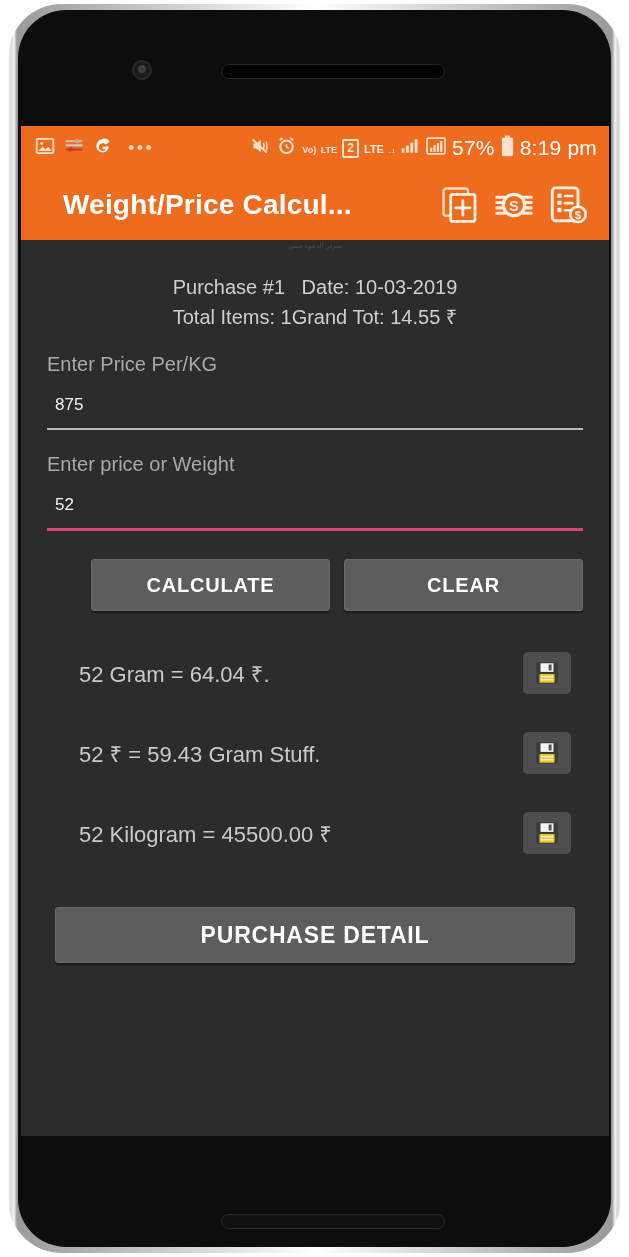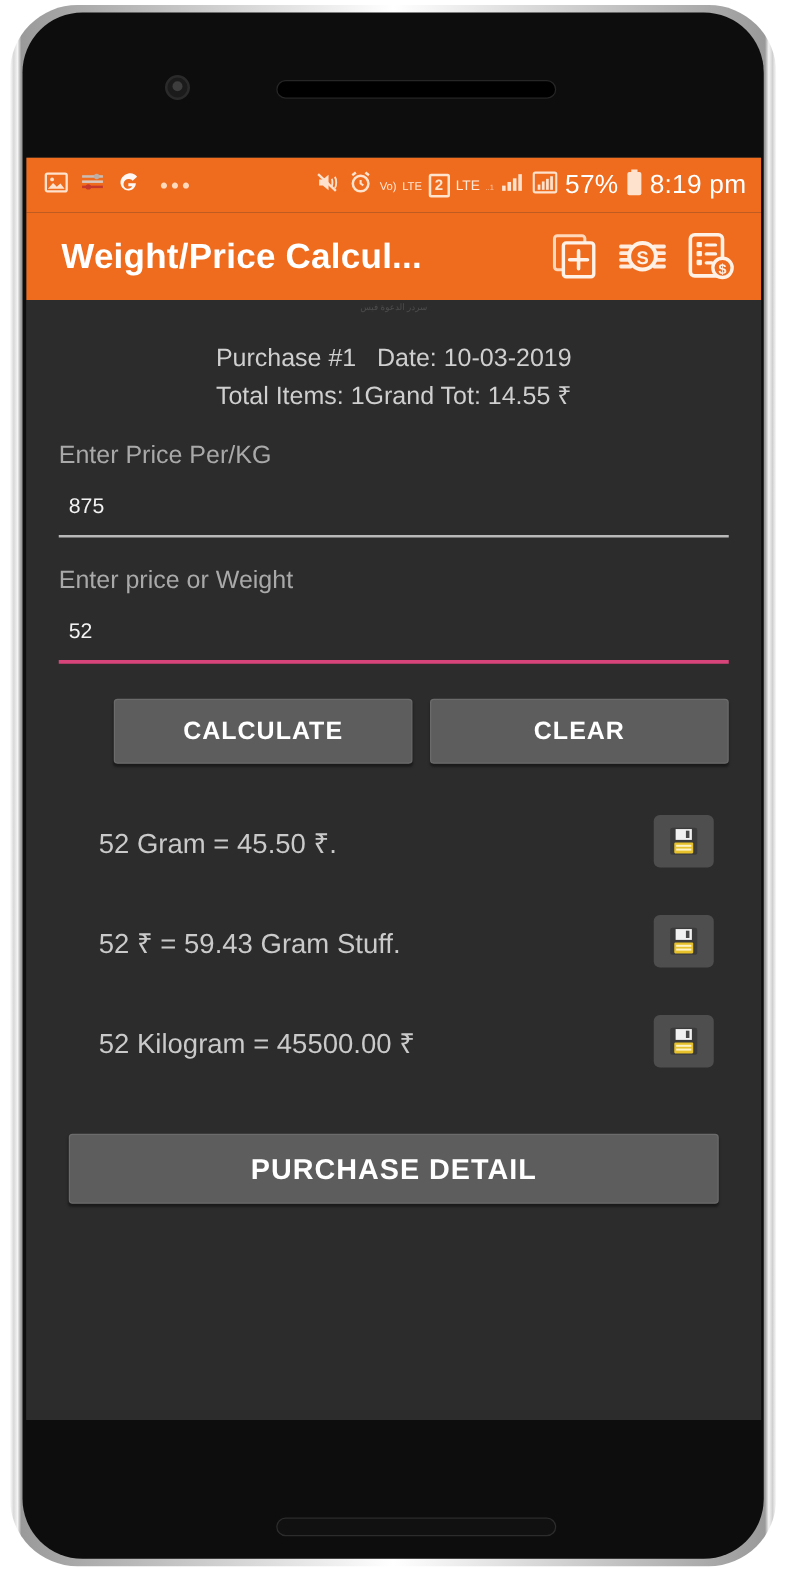--- a/index.html
+++ b/index.html
@@ -124,21 +124,21 @@
     margin-left: 6px;
   }
   .status-text {
     font-size: 21px;
     color: #ffffff;
     letter-spacing: .2px;
     white-space: nowrap;
   }
   .tiny-label {
     font-size: 9px;
-    font-weight: normal;
+    font-weight: bold;
     line-height: 9px;
     text-align: center;
     color: #ffe9d8;
   }
   .simbox {
     width: 17px; height: 19px;
     border: 2px solid #ffe3cd;
     border-radius: 2px;
     color: #ffe3cd;
     font-size: 12px;
@@ -148,21 +148,21 @@
     justify-content: center;
     box-sizing: border-box;
   }
 
   
   .app-bar {
     height: 70px;
     background: #ef6c1f;
     display: flex;
     align-items: center;
-    padding: 0 14px 0 28px;
+    padding: 0 14px 0 42px;
     box-sizing: border-box;
   }
   .app-title {
     color: #ffffff;
     font-size: 28px;
     font-weight: bold;
     letter-spacing: .2px;
     white-space: nowrap;
     flex: 1 1 auto;
     overflow: hidden;
@@ -455,21 +455,21 @@
     </div>
 
     <div class="btn-row">
       <div class="btn">CALCULATE</div>
       <div class="btn">CLEAR</div>
     </div>
 
     <div class="results">
 
       <div class="result-row">
-        <div class="result-text">52 Gram = 45.50 ₹.</div>
+        <div class="result-text">52 Gram = 64.04 ₹.</div>
         <div class="save-btn">
           <svg width="26" height="26" viewBox="0 0 24 24">
             <rect x="2" y="2" width="20" height="20" rx="1.6" fill="#3b3b3b"></rect>
             <rect x="6" y="3" width="12" height="8" fill="#f2f2f2"></rect>
             <rect x="13.6" y="4.2" width="2.6" height="5.4" fill="#4a4a4a"></rect>
             <rect x="5" y="13" width="14" height="8" rx=".8" fill="#e8c22a"></rect>
             <rect x="6.4" y="14.6" width="11.2" height="1.5" fill="#fdf3c6"></rect>
             <rect x="6.4" y="17.4" width="11.2" height="1.5" fill="#fdf3c6"></rect>
           </svg>
         </div>

